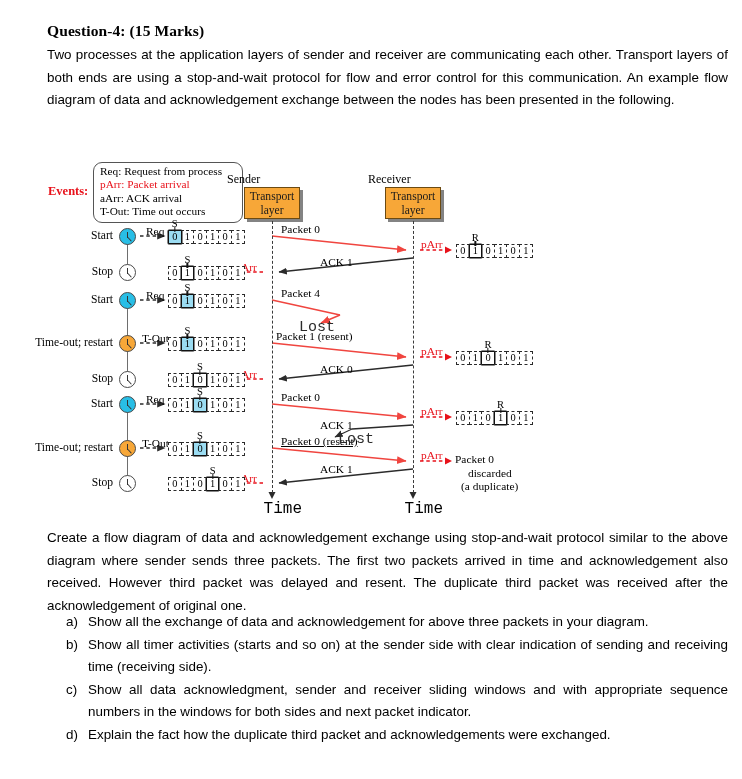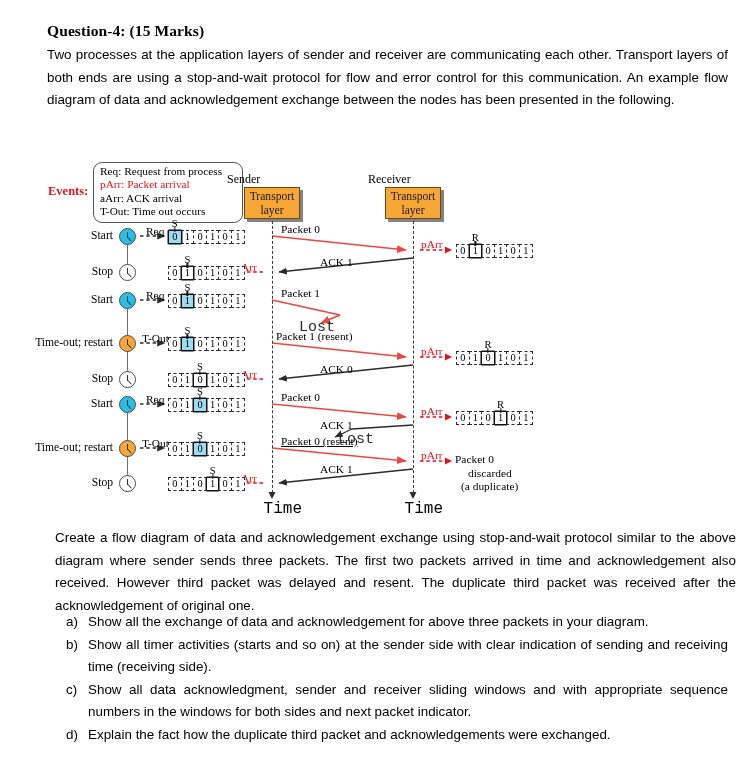--- a/index.html
+++ b/index.html
@@ -14,21 +14,21 @@
   .qtitle{
     position:absolute;left:47px;top:22px;
     font-family:"Liberation Serif", serif;
     font-weight:bold;font-size:15.5px;letter-spacing:.1px;
   }
   .para{
     position:absolute;font-size:13.4px;line-height:22.5px;
     text-align:justify;
   }
   .para-top{left:47px;top:44px;width:681px;}
-  .para-bottom{left:47px;top:527px;width:681px;margin-left:8px;}
+  .para-bottom{left:47px;top:527px;width:681px;}
   .olist{position:absolute;left:66px;top:611px;width:662px;font-size:13.4px;line-height:22.5px;}
   .oitem{display:flex;margin-bottom:0px;}
   .omark{width:22px;flex:0 0 22px;}
   .otext{flex:1;text-align:justify;}
 
   
   .diagram{position:absolute;left:0;top:155px;width:742px;height:370px;}
 
   .events-label{
     position:absolute;left:48px;top:29px;
@@ -363,21 +363,21 @@
           <div class="cell"><span>1</span></div>
           <div class="cell"><span>0</span></div>
           <div class="cell mark"><span>1</span><span class="wstem"></span><span class="wlbl">R</span></div>
           <div class="cell"><span>0</span></div>
           <div class="cell"><span>1</span></div>
         </div>
       </div>
     <div id="msg-layer">
         <div class="msg-lbl" style="left: 281px; top: 68px;">Packet 0</div>
         <div class="msg-lbl" style="left: 320px; top: 101px;">ACK 1</div>
-        <div class="msg-lbl" style="left: 281px; top: 132px;">Packet 1</div>
+        <div class="msg-lbl" style="left: 281px; top: 132px;">Packet 4</div>
         <div class="msg-lbl" style="left: 276px; top: 175px;">Packet 1 (resent)</div>
         <div class="msg-lbl" style="left: 320px; top: 208px;">ACK 0</div>
         <div class="msg-lbl" style="left: 281px; top: 236px;">Packet 0</div>
         <div class="msg-lbl" style="left: 320px; top: 264px;">ACK 1</div>
         <div class="msg-lbl" style="left: 281px; top: 280px; text-decoration: underline;">Packet 0 (resent)</div>
         <div class="msg-lbl" style="left: 320px; top: 308px;">ACK 1</div>
       </div>
 
     <div class="lost-lbl" style="left:299px;top:164px;color:#2b2b2b;">Lost</div>
     <div class="lost-lbl" style="left:338px;top:276px;color:#2b2b2b;">Lost</div>

